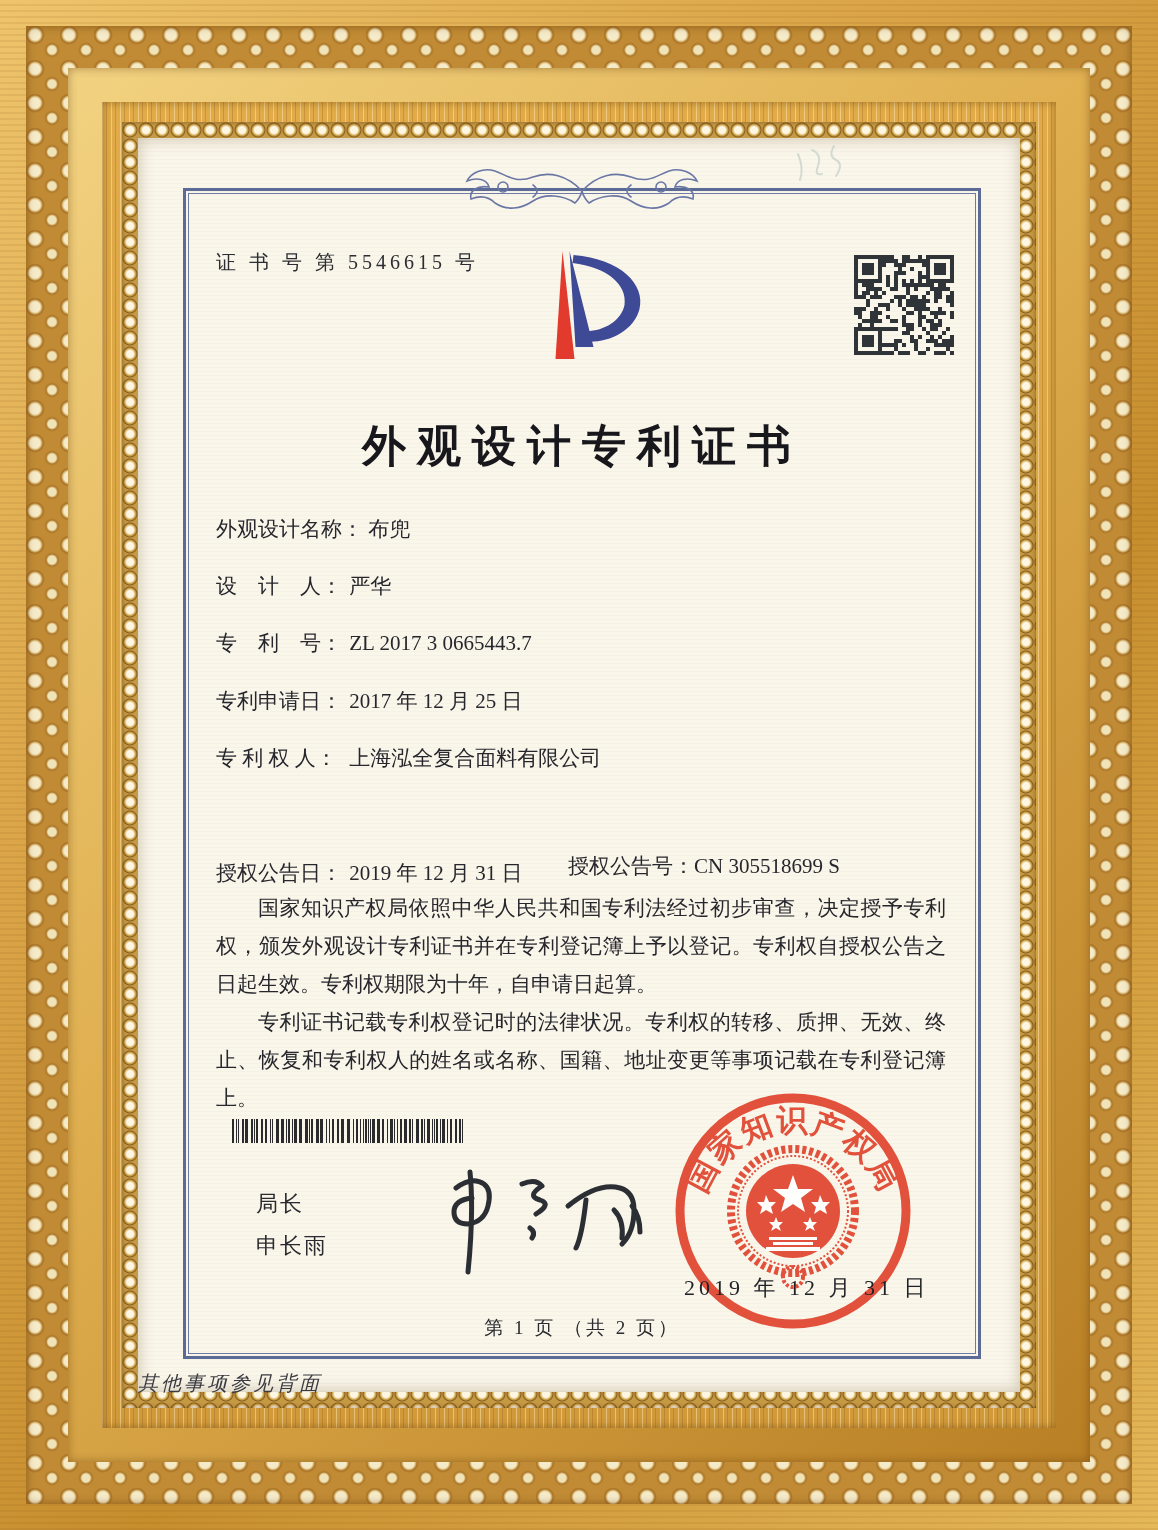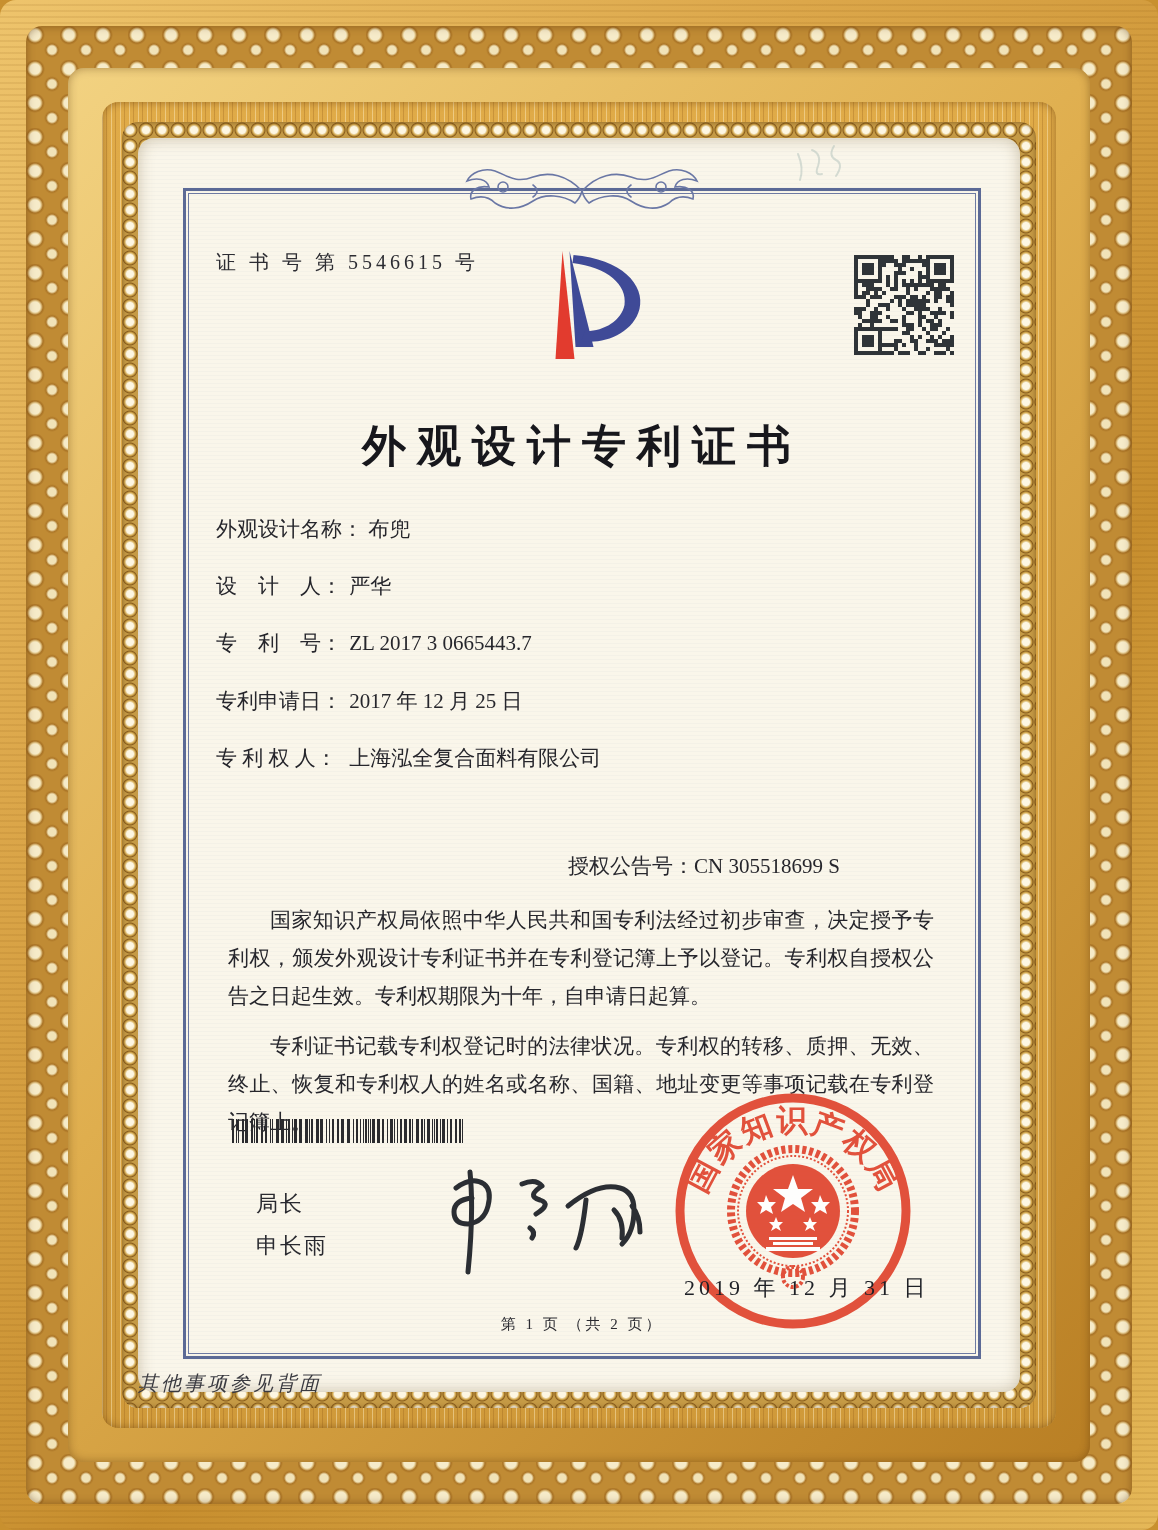--- a/index.html
+++ b/index.html
@@ -2,21 +2,21 @@
 <html style="--seal_red: #e0452f; --logo_red: #e23b2e; --logo_blue: #3f4a97; --border_blue: #5c6a96; --paper: #faf6ea;"><head>
 <meta charset="utf-8">
 <style>
   html,body{margin:0;padding:0;}
   body{
     width:1158px;height:1530px;position:relative;overflow:hidden;
     font-family:"Liberation Serif","DejaVu Serif",serif;
     background:#c8902f;
   }
   
-  .band{position:absolute;border-radius:16px;}
+  .band{position:absolute;}
   .band-outer{
     inset:0;
     background:
       repeating-linear-gradient(0deg, rgba(125,75,10,.10) 0 2px, transparent 2px 6px),
       linear-gradient(135deg,#eec46c,#dca74a 30%,#c78e2e 62%,#e5b858);
   }
   .band-ornate{
     inset:26px;
     background:
       radial-gradient(circle at 9px 9px, #f6ebc9 0 5px, #e7cf96 6px, rgba(150,95,25,.55) 8px, transparent 10px),
@@ -67,27 +67,27 @@
   .qr{left:668px;top:64px;}
   .title{
     left:0;right:0;top:198px;text-align:center;
     font-size:44px;font-weight:bold;letter-spacing:11px;color:#17171c;margin-top:28px;
   }
   .field{left:30px;font-size:21px;color:#26262c;white-space:nowrap;}
   .f-label{display:inline-block;min-width:128px;margin-top:7px;}
   .field-b{left:382px;font-size:21px;color:#26262c;white-space:nowrap;}
   .paras{left:30px;top:698px;width:730px;font-size:21px;line-height:38px;
     text-align:justify;color:#26262c;}
-  .paras p{margin:12px;text-indent:2em;}
+  .paras p{margin:0;text-indent:2em;}
   .barcode{left:46px;top:928px;}
   .officer{left:70px;font-size:22px;color:#2a2a30;letter-spacing:2px;}
   .signature{left:232px;top:975px;}
   .seal{left:487px;top:900px;opacity:.93;}
   .seal-date{left:498px;top:1082px;font-size:22px;letter-spacing:4px;color:#1e2026;z-index:3;}
-  .page-footer{left:0;right:0;top:1124px;text-align:center;font-size:15px;
+  .page-footer{left:0;right:0;top:1124px;text-align:center;font-size:19px;
     letter-spacing:3px;color:#2a2a30;}
   .back-note{position:absolute;left:0;right:8px;top:1232px;text-align:left;
     font-size:20px;letter-spacing:3px;color:#3a3a40;font-style:italic;}
   .pencil-mark{position:absolute;left:652px;top:2px;opacity:.45;}
 </style>
 </head>
 <body>
 
 <div class="band band-outer"></div>
 <div class="band band-ornate"></div>
@@ -466,20 +466,24 @@
       <span>ZL 2017 3 0665443.7</span>
     </div>
     <div class="abs field" style="top:489px">
       <span class="f-label">专利申请日：</span>
       <span>2017 年 12 月 25 日</span>
     </div>
     <div class="abs field" style="top:546px">
       <span class="f-label">专 利 权 人：</span>
       <span>上海泓全复合面料有限公司</span>
     </div>
+    <div class="abs field" style="top:661px">
+      <span class="f-label">授权公告日：</span>
+      <span>2019 年 12 月 31 日</span>
+    </div>
     <div class="abs field-b" style="top:661px">
       <span>授权公告号：</span><span>CN 305518699 S</span>
     </div>
 
     <div class="abs paras">
       <p>国家知识产权局依照中华人民共和国专利法经过初步审查，决定授予专利权，颁发外观设计专利证书并在专利登记簿上予以登记。专利权自授权公告之日起生效。专利权期限为十年，自申请日起算。</p>
       <p>专利证书记载专利权登记时的法律状况。专利权的转移、质押、无效、终止、恢复和专利权人的姓名或名称、国籍、地址变更等事项记载在专利登记簿上。</p>
     </div>
 
     <svg class="abs barcode" id="barcode" width="236" height="24" viewBox="0 0 236 24" shape-rendering="crispEdges">

